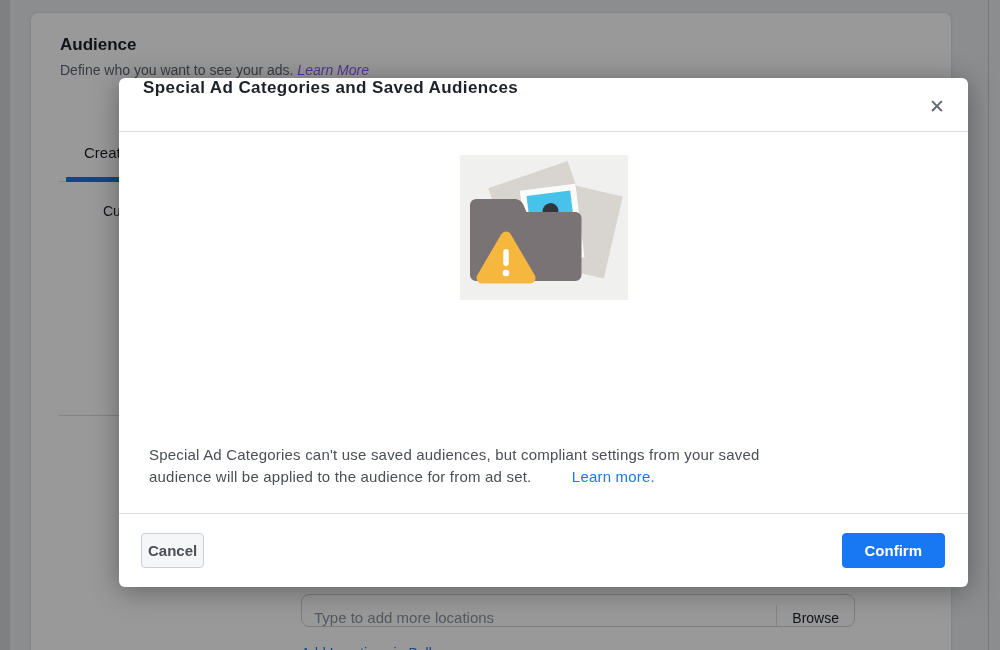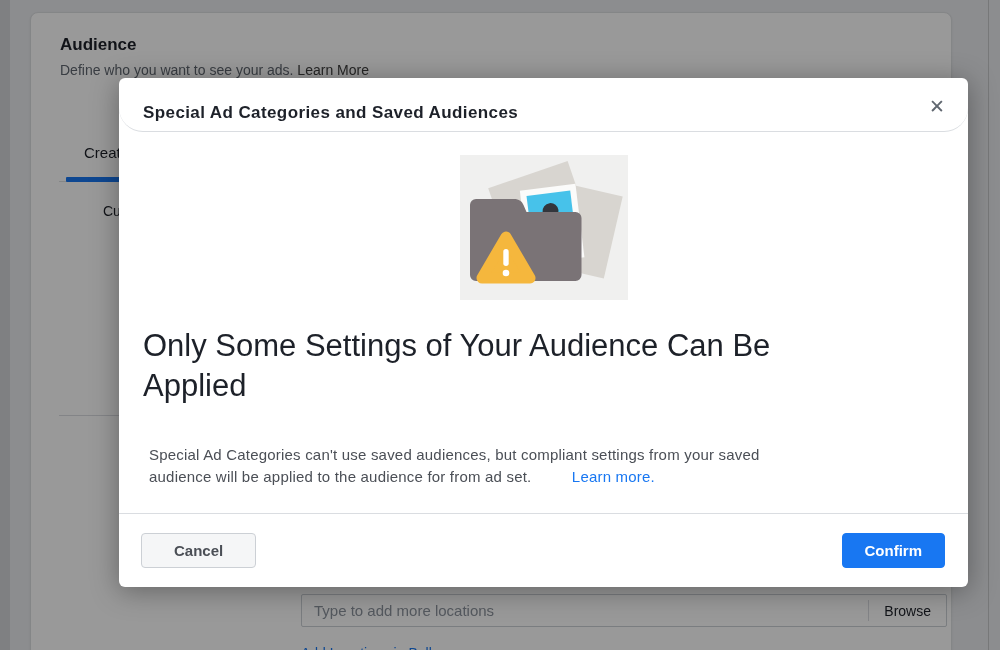--- a/index.html
+++ b/index.html
@@ -11,51 +11,51 @@
   .left-edge { position:absolute; left:0; top:0; width:10px; height:650px; background:#d4d6d9; }
   .right-seam { position:absolute; left:988px; top:0; width:1px; height:650px; background:rgba(0,0,0,0.15); }
 
   .content-card {
     position:absolute; left:30px; top:12px; width:922px; height:660px;
     background:#ffffff; border-radius:8px; border:1px solid #dddfe2;
     box-shadow:0 1px 2px rgba(0,0,0,.08);
   }
   .audience-title { position:absolute; left:29px; top:22px; font-size:17px; font-weight:bold; color:#1d2129; }
   .audience-sub { position:absolute; left:29px; top:49px; font-size:14px; color:#606770; }
-  .audience-sub a { color:#404040; text-decoration:none; }
+  .audience-sub a { color:#8b5cf6; text-decoration:none;font-style:italic; }
 
   .tab-label { position:absolute; left:53px; top:131px; font-size:15px; color:#1d2129; cursor:pointer; }
   .tab-underline { position:absolute; left:35px; top:164px; width:168px; height:5px; background:#1877f2; border-radius:1px; }
   .tab-row-border { position:absolute; left:28px; top:168px; width:890px; height:1px; background:#dddfe2; }
   .custom-aud-label { position:absolute; left:72px; top:190px; font-size:14px; color:#1d2129; }
   .section-divider { position:absolute; left:28px; top:402px; width:874px; height:1px; background:#dadde1; }
 
   .loc-input-wrap {
-    position:absolute; left:270px; top:581px; width:646px; height:33px;
-    background:#ffffff; border:1px solid #ccd0d5; border-radius:2px;
-    display:flex; align-items:center;
+    position:absolute; left:270px; top:581px; width:554px; height:33px;
+    background:#ffffff; border:1px solid #ccd0d5; border-radius:8px;
+    display:flex; align-items:flex-end;
   }
   .loc-input { flex:1; border:none; outline:none; font-family:"Liberation Sans",sans-serif;
     font-size:15px; color:#1d2129; padding:0 12px; background:transparent; }
   .loc-input::placeholder { color:#8d949e; }
   .loc-divider { width:1px; height:21px; background:#dadde1; }
   .browse-btn { padding:0 15px; font-size:14px; color:#1d2129; cursor:pointer; white-space:nowrap; }
   .bulk-link { position:absolute; left:270px; top:632px; font-size:14px; color:#1877f2; text-decoration:none; }
 
   .overlay { position:absolute; inset:0; background:rgba(0,0,0,0.40); }
 
   .modal {
     position:absolute; left:119px; top:78px; width:849px; height:509px;
     background:#ffffff; border-radius:6px;
     box-shadow:0 4px 28px rgba(0,0,0,.35);
   }
   .modal-header {
     position:absolute; left:0; top:0; right:0; height:54px;
     border-bottom:1px solid #dadde1;
-    display:flex; align-items:flex-end; padding:8px 24px;border-radius:24px;
+    display:flex; align-items:flex-start; padding:0 24px;
   }
   .modal-title { font-size:17px; font-weight:bold; letter-spacing:.4px; color:#1d2129; }
   .modal-close {
     position:absolute; right:16px; top:13px; width:30px; height:30px;
     display:flex; align-items:center; justify-content:center;
     font-size:19px; color:#606770; cursor:pointer; border-radius:4px;
   }
 
   .illustration { position:absolute; left:50%; top:77px; transform:translateX(-50%); width:168px; height:145px; }
 
@@ -74,21 +74,21 @@
   .modal-footer {
     position:absolute; left:0; right:0; bottom:0; height:74px;
     border-top:1px solid #dadde1;
   }
   .btn {
     position:absolute; top:19px; height:35px; border-radius:4px;
     font-family:"Liberation Sans",sans-serif; font-size:15px; font-weight:600;
     display:flex; align-items:center; justify-content:center; cursor:pointer;
   }
   .btn-cancel {
-    left:22px; padding:0 32px;
+    left:22px; padding:0 6px;
     background:#f5f6f7; border:1px solid #ccd0d5; color:#4b4f56;
   }
   .btn-confirm {
     right:23px; padding:8px 22px;
     background:#1877f2; border:1px solid #1877f2; color:#ffffff;
   }
 </style>
 </head>
 <body>
 
@@ -144,24 +144,20 @@
         <path d="M70 86 q16 -10 44 2 v10 h-44 z" fill="#3db4de"></path>
       </g>
 
       <path d="M10 50 a6 6 0 0 1 6 -6 h38 c5 0 8 2.5 9.5 6 l3 7 h49 a6 6 0 0 1 6 6 v57 a6 6 0 0 1 -6 6 H16 a6 6 0 0 1 -6 -6 z" fill="#7a7376"></path>
 
       <path d="M46 82 L70 123 H22 Z" fill="#f5b73d" stroke="#f5b73d" stroke-width="11" stroke-linejoin="round"></path>
       <rect x="43.3" y="94" width="5.4" height="17" rx="2.7" fill="#ffffff"></rect>
       <circle cx="46" cy="118" r="3.3" fill="#ffffff"></circle>
     </svg>
 
-    <div class="modal-heading">
-      <span>Only Some Settings of Your Audience Can Be</span>
-      <span>Applied</span>
-    </div>
 
     <div class="modal-body">
       <span class="bline">Special Ad Categories can't use saved audiences, but compliant settings from your saved</span>
       <span class="bline"><span>audience will be applied to the audience for from ad set.</span>
         <a href="#">Learn more.</a></span>
     </div>
 
     <div class="modal-footer">
       <div class="btn btn-cancel">Cancel</div>
       <div class="btn btn-confirm">Confirm</div>

